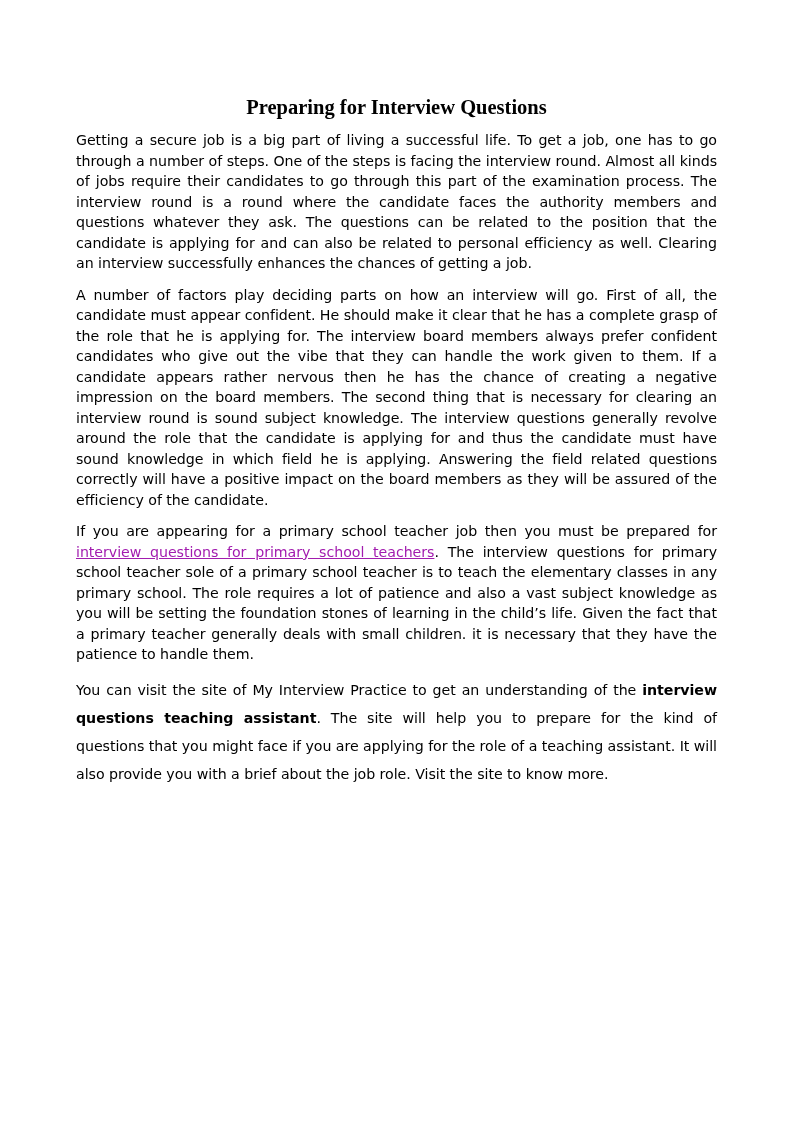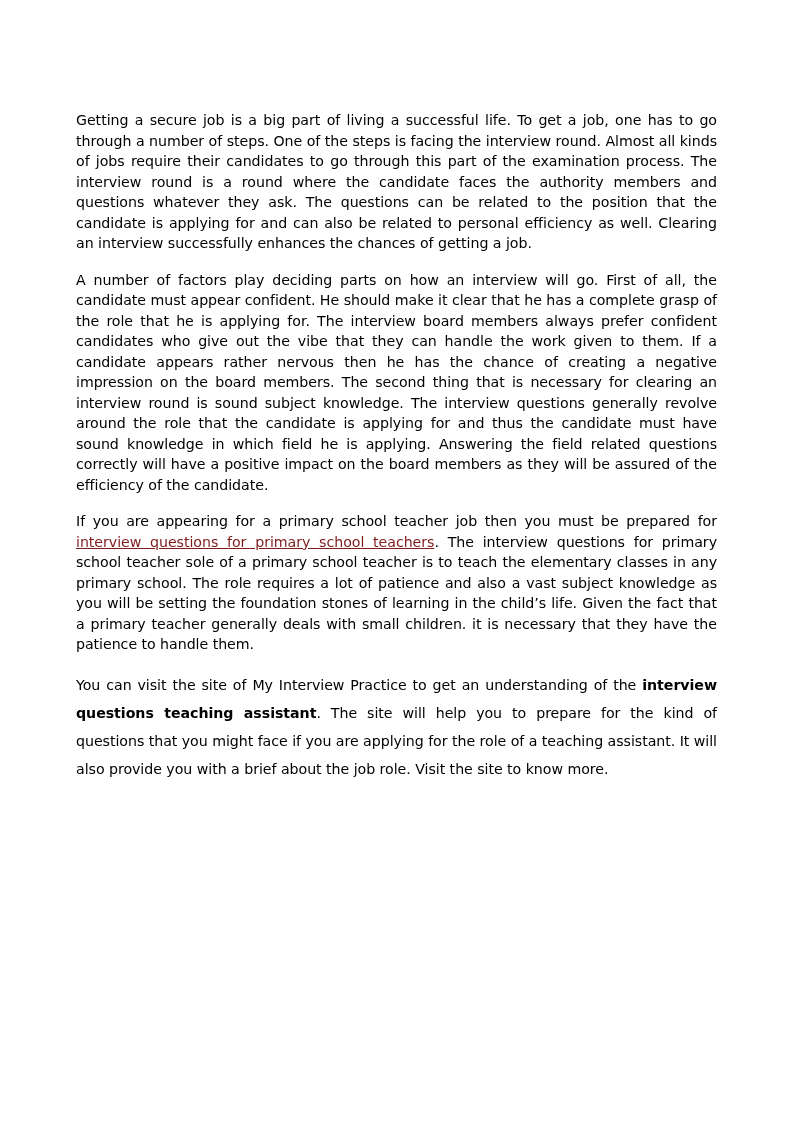--- a/index.html
+++ b/index.html
@@ -26,38 +26,39 @@
     font-size: 20.5px;
     text-align: center;
     margin: 0 0 10px 0;
     line-height: 26px;
   }
   .para {
     font-family: "DejaVu Sans", sans-serif;
     font-size: 14.2px;
     line-height: 20.5px;
     text-align: justify;
-    margin: 16px 0 11px 0;
+    margin: 0 0 11px 0;
     letter-spacing: -0.05px;
   }
   .para.last {
     line-height: 28px;
   }
   .link {
-    color: #7f1d1d;
+    color: #a21caf;
     text-decoration: underline;
   }
   .bold {
     font-weight: bold;
   }
 </style>
 </head>
 <body>
 
 <div class="page">
+  <h1 class="title">Preparing for Interview Questions</h1>
 
   <p class="para">Getting a secure job is a big part of living a successful life. To get a job, one has to go through a number of steps. One of the steps is facing the interview round. Almost all kinds of jobs require their candidates to go through this part of the examination process. The interview round is a round where the candidate faces the authority members and questions whatever they ask. The questions can be related to the position that the candidate is applying for and can also be related to personal efficiency as well. Clearing an interview successfully enhances the chances of getting a job.</p>
 
   <p class="para">A number of factors play deciding parts on how an interview will go. First of all, the candidate must appear confident. He should make it clear that he has a complete grasp of the role that he is applying for. The interview board members always prefer confident candidates who give out the vibe that they can handle the work given to them. If a candidate appears rather nervous then he has the chance of creating a negative impression on the board members. The second thing that is necessary for clearing an interview round is sound subject knowledge. The interview questions generally revolve around the role that the candidate is applying for and thus the candidate must have sound knowledge in which field he is applying. Answering the field related questions correctly will have a positive impact on the board members as they will be assured of the efficiency of the candidate.</p>
 
   <p class="para"><span>If you are appearing for a primary school teacher job then you must be prepared for </span><a class="link">interview questions for primary school teachers</a><span>. The interview questions for primary school teacher sole of a primary school teacher is to teach the elementary classes in any primary school. The role requires a lot of patience and also a vast subject knowledge as you will be setting the foundation stones of learning in the child’s life. Given the fact that a primary teacher generally deals with small children. it is necessary that they have the patience to handle them.</span></p>
 
   <p class="para last"><span>You can visit the site of My Interview Practice to get an understanding of the </span><span class="bold">interview questions teaching assistant</span><span>. The site will help you to prepare for the kind of questions that you might face if you are applying for the role of a teaching assistant. It will also provide you with a brief about the job role. Visit the site to know more.</span></p>
 </div>
 

